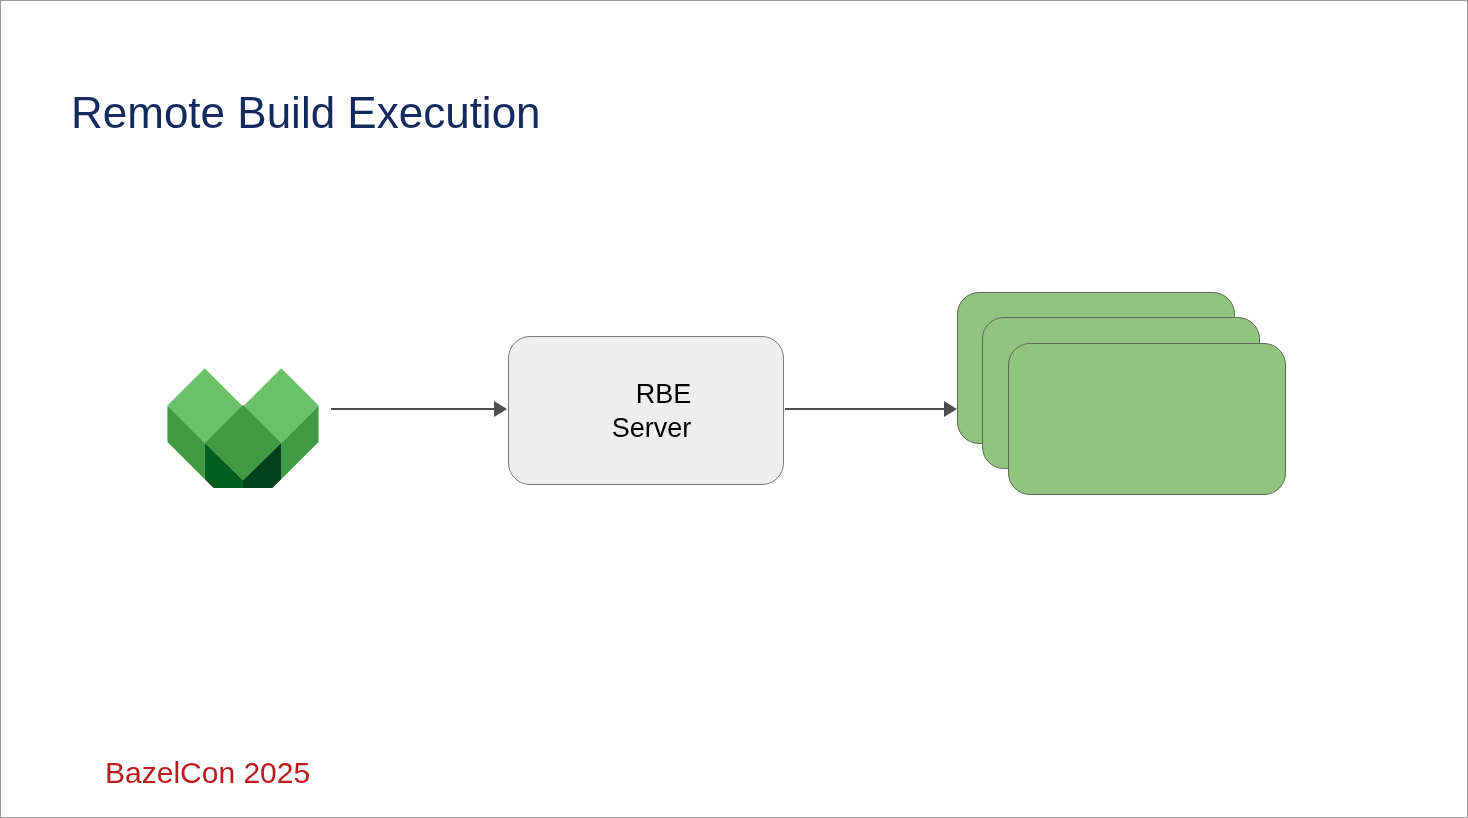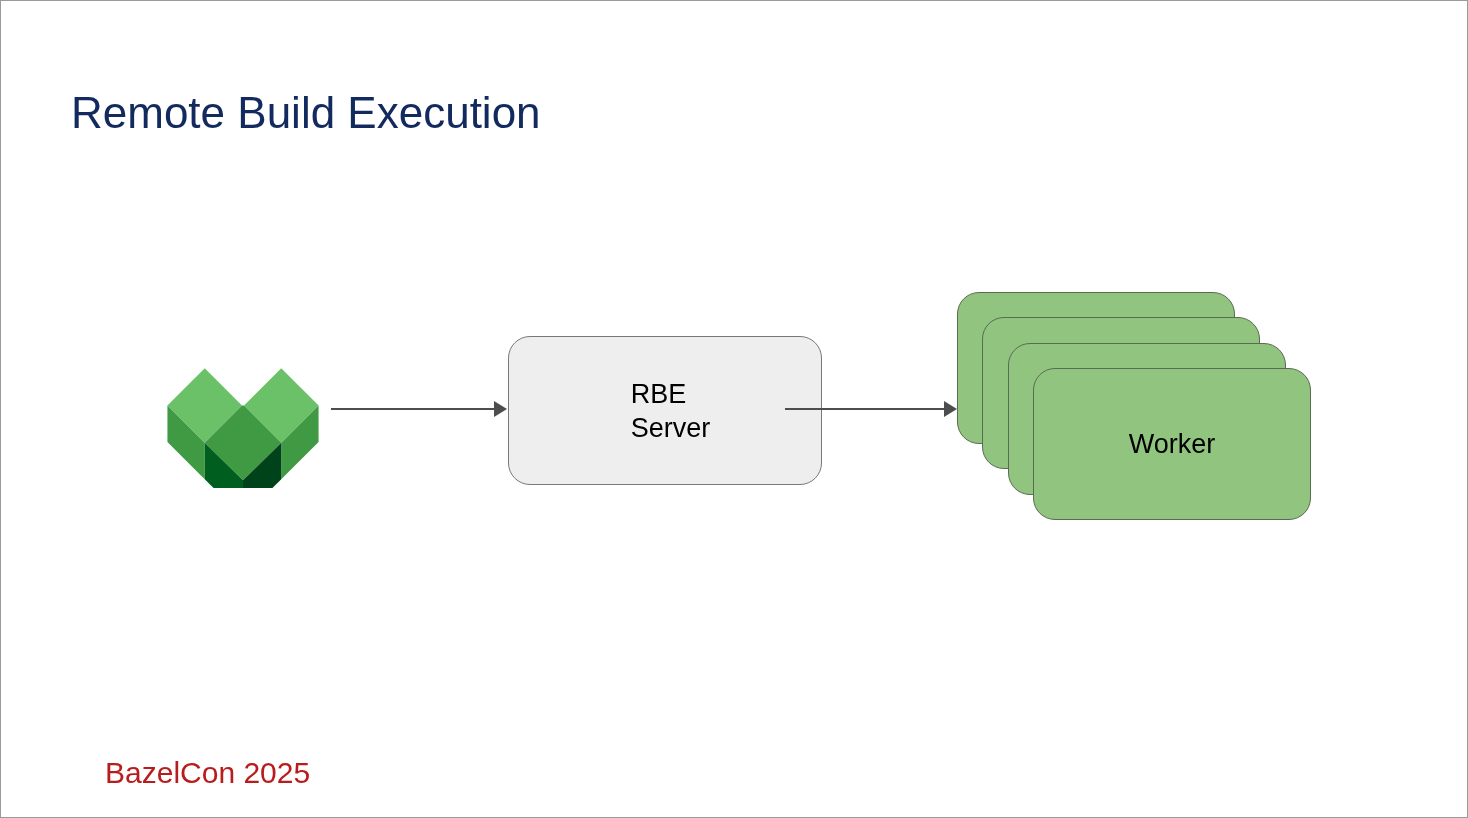--- a/index.html
+++ b/index.html
@@ -83,30 +83,30 @@
     width: 173px;
   }
   #arrow-rbe-to-worker .line { width: 161px; }
   #arrow-rbe-to-worker .head { left: 159px; }
 
   
   #rbe-server-box {
     position: absolute;
     left: 507px;
     top: 335px;
-    width: 314px;
+    width: 276px;
     height: 149px;
     background: #eeeeee;
     border: 1.4px solid #787878;
     border-radius: 22px;
     box-sizing: border-box;
     display: flex;
     align-items: center;
     justify-content: center;
-    text-align: left;
+    text-align: right;
     padding-left: 11px;
   }
   #rbe-server-label {
     font-size: 27px;
     line-height: 34px;
     color: #000000;
     white-space: pre-line;
   }
 
   
@@ -196,23 +196,20 @@
 
   <div id="arrow-rbe-to-worker" class="arrow">
     <div class="line"></div>
     <div class="head"></div>
   </div>
 
   <div id="worker-stack">
     <div id="worker-card-1" class="worker-card"></div>
     <div id="worker-card-2" class="worker-card"></div>
     <div id="worker-card-3" class="worker-card"></div>
-    <div id="worker-card-4" class="worker-card">
-      <div id="worker-label">Worker</div>
-    </div>
   </div>
 
   <div id="footer-brand">
 
     <div id="footer-brand-text">BazelCon 2025</div>
   </div>
 
 </div>
 
 </body></html>

